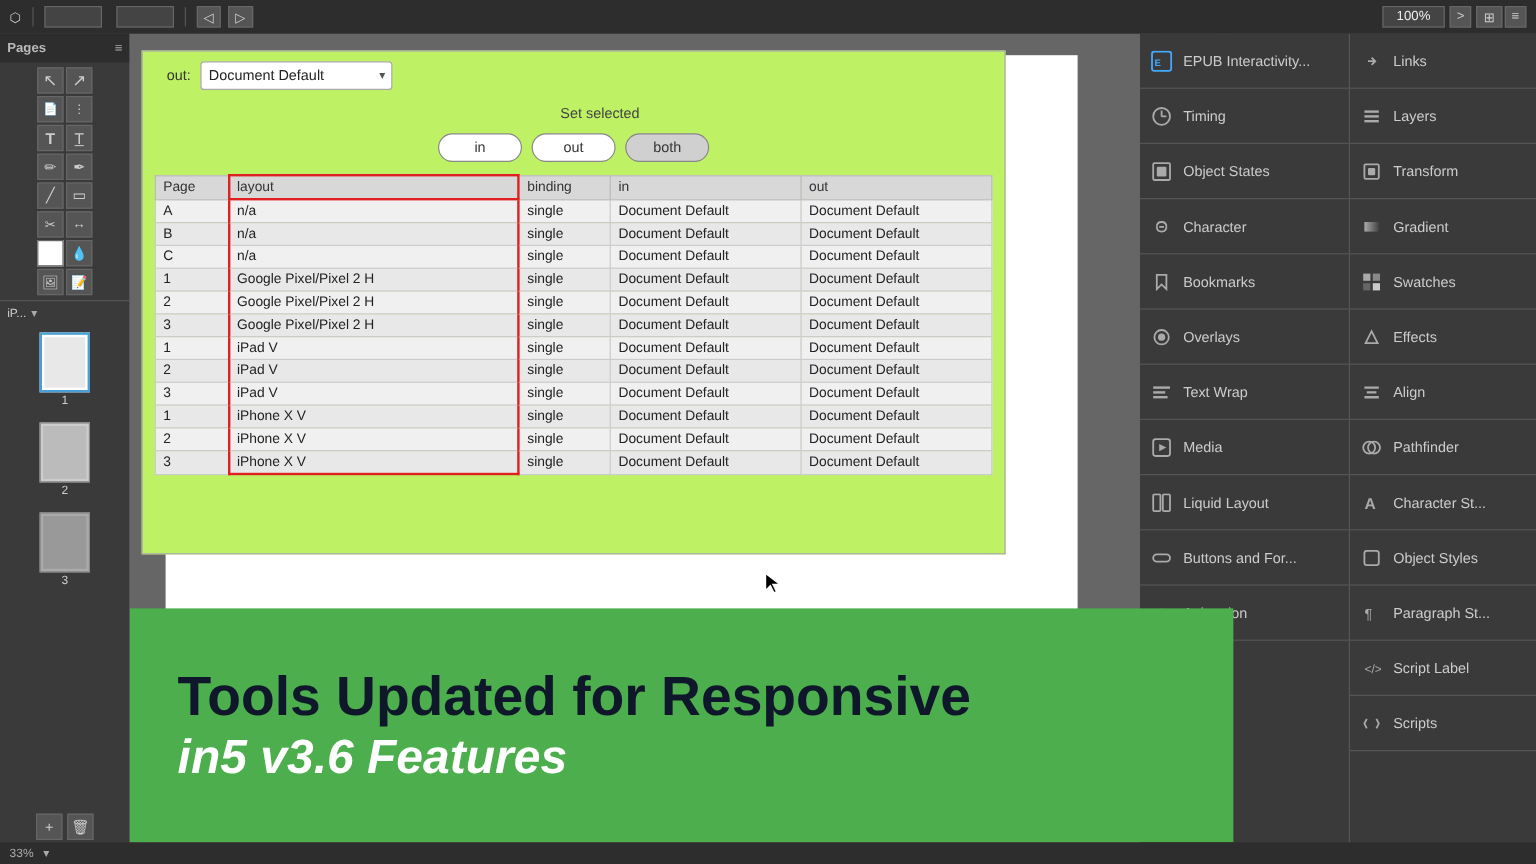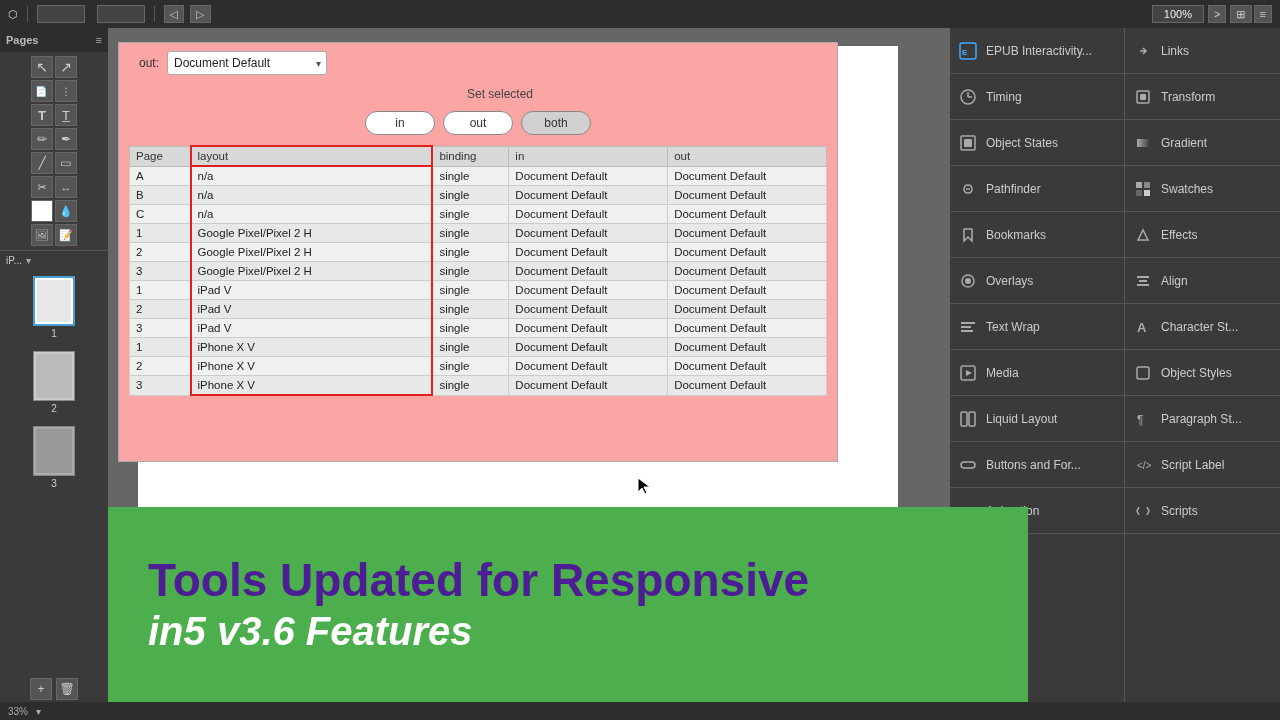--- a/index.html
+++ b/index.html
@@ -101,21 +101,21 @@
       background: #666;
       overflow: hidden;
     }
 
     
     .dialog {
       position: absolute;
       top: 46px;
       left: 123px;
       width: 830px;
-      background: #fca5a5;
+      background: #bef264;
       border: 1px solid #aaa;
       z-index: 20;
     }
 
     
     .out-row {
       display: flex;
       align-items: center;
       padding: 8px 20px;
       gap: 8px;
@@ -267,21 +267,21 @@
       width: 940px;
       height: 195px;
       background: #4cae4c;
       z-index: 30;
       display: flex;
       flex-direction: column;
       justify-content: center;
       padding: 20px 40px;
     }
     .banner-title {
-      color: #4c1d95;
+      color: #0f172a;
       font-size: 46px;
       font-weight: 900;
       line-height: 1.1;
     }
     .banner-sub {
       color: #fff;
       font-size: 40px;
       font-style: italic;
       font-weight: 700;
       margin-top: 4px;
@@ -647,21 +647,21 @@
       <span class="panel-label">Object States</span>
     </div>
     <div class="panel-item">
       <div class="panel-icon">
         <svg width="16" height="16" viewBox="0 0 16 16">
             <path d="M4 8 Q4 4 8 4 Q12 4 12 8" fill="none" stroke="#aaa" stroke-width="1.5"></path>
             <path d="M4 8 Q4 12 8 12 Q12 12 12 8" fill="none" stroke="#aaa" stroke-width="1.5"></path>
             <line x1="6" y1="8" x2="10" y2="8" stroke="#aaa" stroke-width="1.5"></line>
           </svg>
       </div>
-      <span class="panel-label">Pathfinder</span>
+      <span class="panel-label">Character</span>
     </div>
     <div class="panel-item">
       <div class="panel-icon">
         <svg width="16" height="16" viewBox="0 0 16 16">
             <path d="M4 2 L4 14 L8 10 L12 14 L12 2 Z" fill="none" stroke="#aaa" stroke-width="1.5"></path>
           </svg>
       </div>
       <span class="panel-label">Bookmarks</span>
     </div>
     <div class="panel-item">
@@ -720,20 +720,30 @@
     </div>
   </div>
   <div class="right-col2">
     <div class="panel-item">
       <div class="panel-icon">
         <svg width="16" height="16" viewBox="0 0 16 16">
             <path d="M5 8 L11 8 M8 5 L11 8 L8 11" fill="none" stroke="#aaa" stroke-width="1.5"></path>
           </svg>
       </div>
       <span class="panel-label">Links</span>
+    </div>
+    <div class="panel-item">
+      <div class="panel-icon">
+        <svg width="16" height="16" viewBox="0 0 16 16">
+            <rect x="2" y="3" width="12" height="2" fill="#aaa"></rect>
+            <rect x="2" y="7" width="12" height="2" fill="#aaa"></rect>
+            <rect x="2" y="11" width="12" height="2" fill="#aaa"></rect>
+          </svg>
+      </div>
+      <span class="panel-label">Layers</span>
     </div>
     <div class="panel-item">
       <div class="panel-icon">
         <svg width="16" height="16" viewBox="0 0 16 16">
             <rect x="2" y="2" width="12" height="12" rx="1" fill="none" stroke="#aaa" stroke-width="1.5"></rect>
             <rect x="5" y="5" width="6" height="6" rx="1" fill="#aaa"></rect>
           </svg>
       </div>
       <span class="panel-label">Transform</span>
     </div>
@@ -776,20 +786,29 @@
             <line x1="2" y1="4" x2="14" y2="4" stroke="#aaa" stroke-width="2"></line>
             <line x1="4" y1="8" x2="12" y2="8" stroke="#aaa" stroke-width="2"></line>
             <line x1="2" y1="12" x2="14" y2="12" stroke="#aaa" stroke-width="2"></line>
           </svg>
       </div>
       <span class="panel-label">Align</span>
     </div>
     <div class="panel-item">
       <div class="panel-icon">
         <svg width="16" height="16" viewBox="0 0 16 16">
+            <circle cx="6" cy="8" r="5" fill="none" stroke="#aaa" stroke-width="1.5"></circle>
+            <circle cx="10" cy="8" r="5" fill="none" stroke="#aaa" stroke-width="1.5"></circle>
+          </svg>
+      </div>
+      <span class="panel-label">Pathfinder</span>
+    </div>
+    <div class="panel-item">
+      <div class="panel-icon">
+        <svg width="16" height="16" viewBox="0 0 16 16">
             <text x="2" y="13" font-size="13" fill="#aaa" font-weight="bold">A</text>
           </svg>
       </div>
       <span class="panel-label">Character St...</span>
     </div>
     <div class="panel-item">
       <div class="panel-icon">
         <svg width="16" height="16" viewBox="0 0 16 16">
             <rect x="2" y="2" width="12" height="12" rx="2" fill="none" stroke="#aaa" stroke-width="1.5"></rect>
           </svg>

